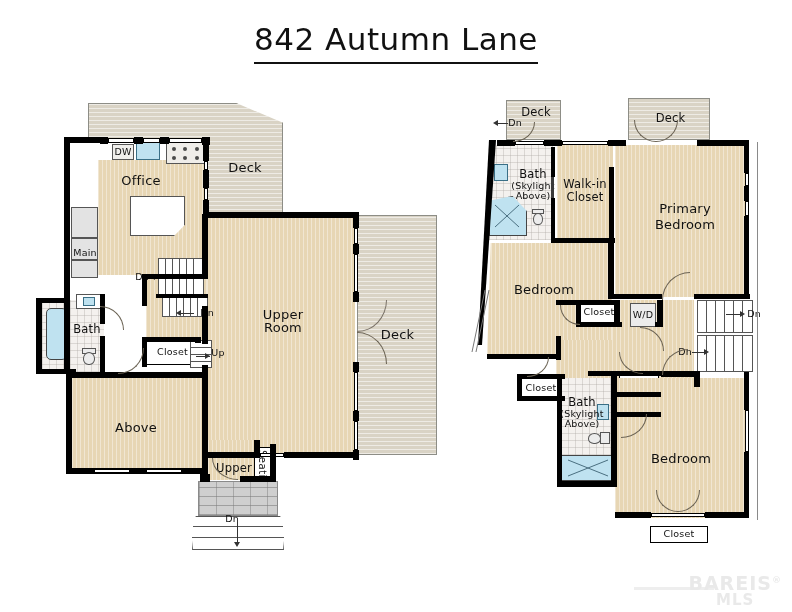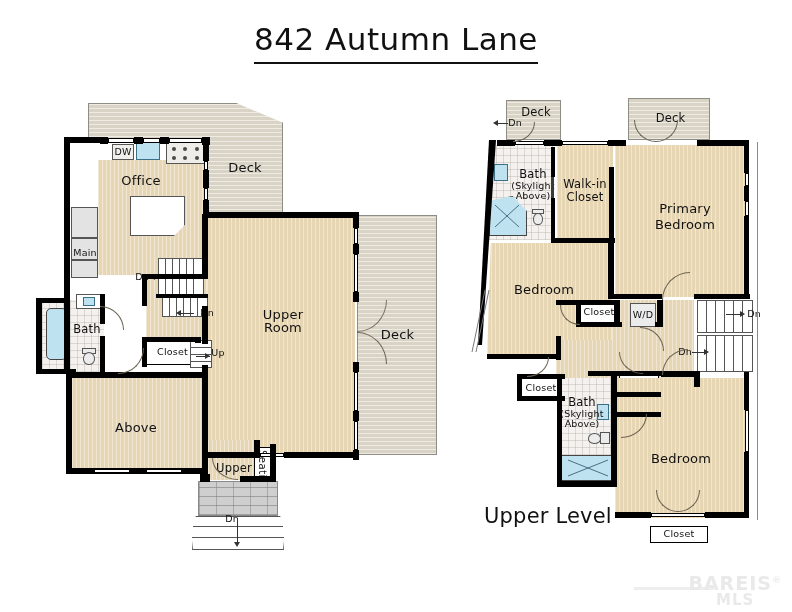--- a/index.html
+++ b/index.html
@@ -454,21 +454,20 @@
   <div class="door-arc" style="left:656px;top:490px;width:22px;height:22px;
               border-radius:0 0 0 100%;border-top:none;border-right:none;"></div>
   <div class="door-arc" style="left:678px;top:490px;width:22px;height:22px;
               border-radius:0 0 100% 0;border-top:none;border-left:none;"></div>
   <div class="door-arc" style="left:662px;top:349px;width:26px;height:26px;
               border-radius:100% 0 0 0;border-bottom:none;border-right:none;"></div>
 
   <div class="outline" style="left:757px;top:142px;width:1px;height:378px;border-left:1px solid #8a8a8a;
               border-top:none;border-right:none;border-bottom:none;"></div>
 
-  <div class="label" style="left:484px;top:505px;width:130px;font-size:21px;text-align:left;">Upper Level</div>
 </div>
 
 <div id="wm-rule"></div>
 <div id="watermark">
   <div id="wm1">
     <span>BAREIS</span><span style="font-size:9px;vertical-align:super;">®</span>
   </div>
   <div id="wm2">MLS</div>
 </div>
 

